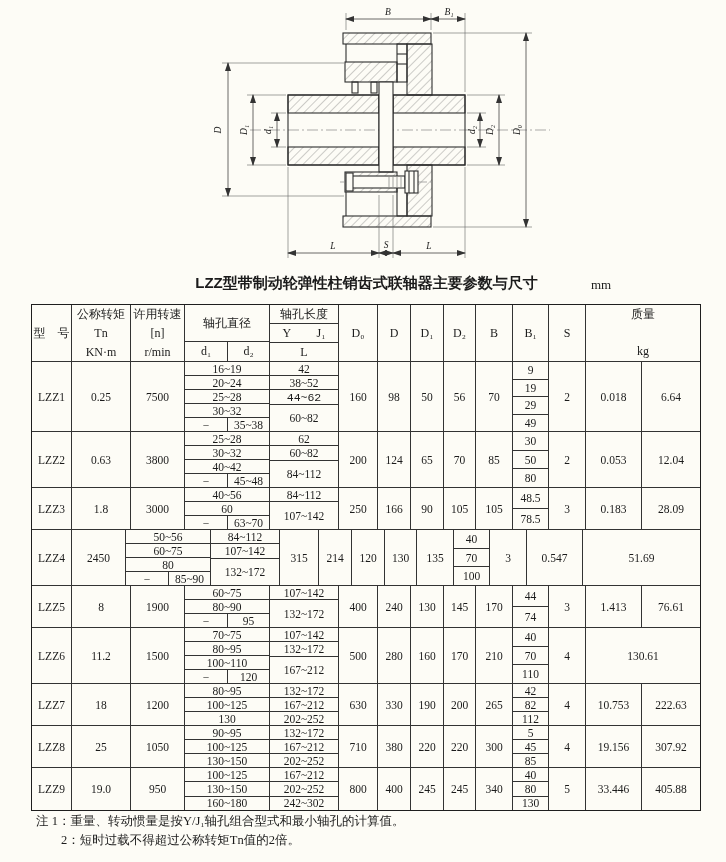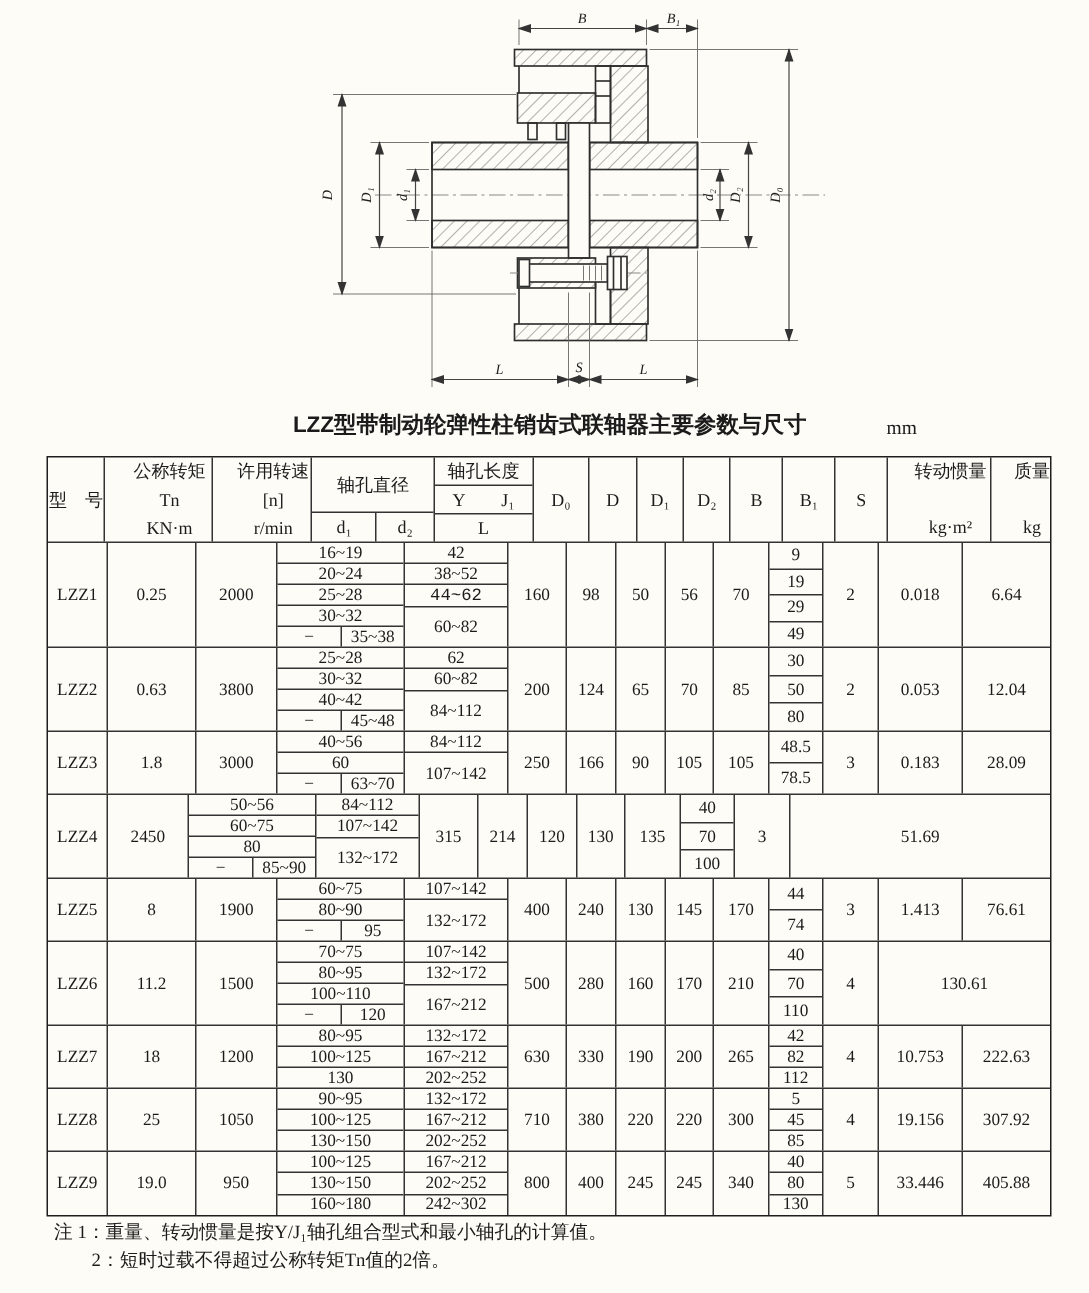--- a/index.html
+++ b/index.html
@@ -21,21 +21,21 @@
   .title-row{position:absolute;left:33px;top:274px;width:667px;text-align:center;
              font-family:"Liberation Sans","DejaVu Sans",sans-serif;font-weight:bold;font-size:15px;}
   .unit{position:absolute;left:591px;top:277px;font-size:13px;font-weight:normal;
         font-family:"Liberation Serif","DejaVu Serif",serif;}
 
   
   .tbl{position:absolute;left:31px;top:304px;width:670px;border:1.5px solid #1e1e1e;background:transparent;}
   .thead{display:flex;height:57px;border-bottom:1px solid #333;font-size:12px;}
   .th{border-right:1px solid #333;display:flex;flex-direction:column;}
   .center1{align-items:center;justify-content:center;display:flex;flex-direction:row;}
-  .lines3{justify-content:space-around;margin-left:15px;}
+  .lines3{justify-content:space-around;}
   .hl{height:19px;line-height:19px;text-align:center;white-space:nowrap;}
   .bb{border-bottom:1px solid #333;}
   .btop{height:37px;line-height:37px;text-align:center;border-bottom:1px solid #333;}
   .bbot{flex:1;display:flex;}
   .bd1{width:43px;border-right:1px solid #333;display:flex;align-items:center;justify-content:center;}
   .bd2{flex:1;display:flex;align-items:center;justify-content:center;}
   .yj{display:flex;justify-content:space-around;align-items:center;}
 
   .w40{width:40px}.w59{width:59px}.w54{width:54px}.w85{width:85px}.w69{width:69px}
   .w39{width:39px}.w33{width:33px}.w32{width:32px}.w37{width:37px}.w36{width:36px}.w56{width:56px}
@@ -224,36 +224,31 @@
       </div>
     <div class="th w37 center1">
         <span>B</span>
       </div>
     <div class="th w36 center1">
         <span>B₁</span>
       </div>
     <div class="th w37 center1">
         <span>S</span>
       </div>
-    <div class="th w56 lines3">
-      <div class="hl">转动惯量</div>
-      <div class="hl"></div>
-      <div class="hl">kg·m²</div>
-    </div>
     <div class="th wlast lines3">
       <div class="hl">质量</div>
       <div class="hl"></div>
       <div class="hl">kg</div>
     </div>
   </div>
   <div>
       <div class="trow" style="height: 70px;">
         <div class="tc w40">LZZ1</div>
         <div class="tc w59">0.25</div>
-        <div class="tc w54">2000</div>
+        <div class="tc w54">7500</div>
         <div class="tcol w85">
           <div class="srow">
             <div class="mcell">16~19</div>
           </div>
           <div class="srow">
             <div class="mcell">20~24</div>
           </div>
           <div class="srow">
             <div class="mcell">25~28</div>
           </div>
@@ -432,20 +427,21 @@
             <div class="mcell">40</div>
           </div>
           <div class="srow">
             <div class="mcell">70</div>
           </div>
           <div class="srow">
             <div class="mcell">100</div>
           </div>
         </div>
         <div class="tc w37">3</div>
+        <div class="tc w56">0.547</div>
         <div class="tc wlast">51.69</div>
       </div>
       <div class="trow" style="height: 42px;">
         <div class="tc w40">LZZ5</div>
         <div class="tc w59">8</div>
         <div class="tc w54">1900</div>
         <div class="tcol w85">
           <div class="srow">
             <div class="mcell">60~75</div>
           </div>

